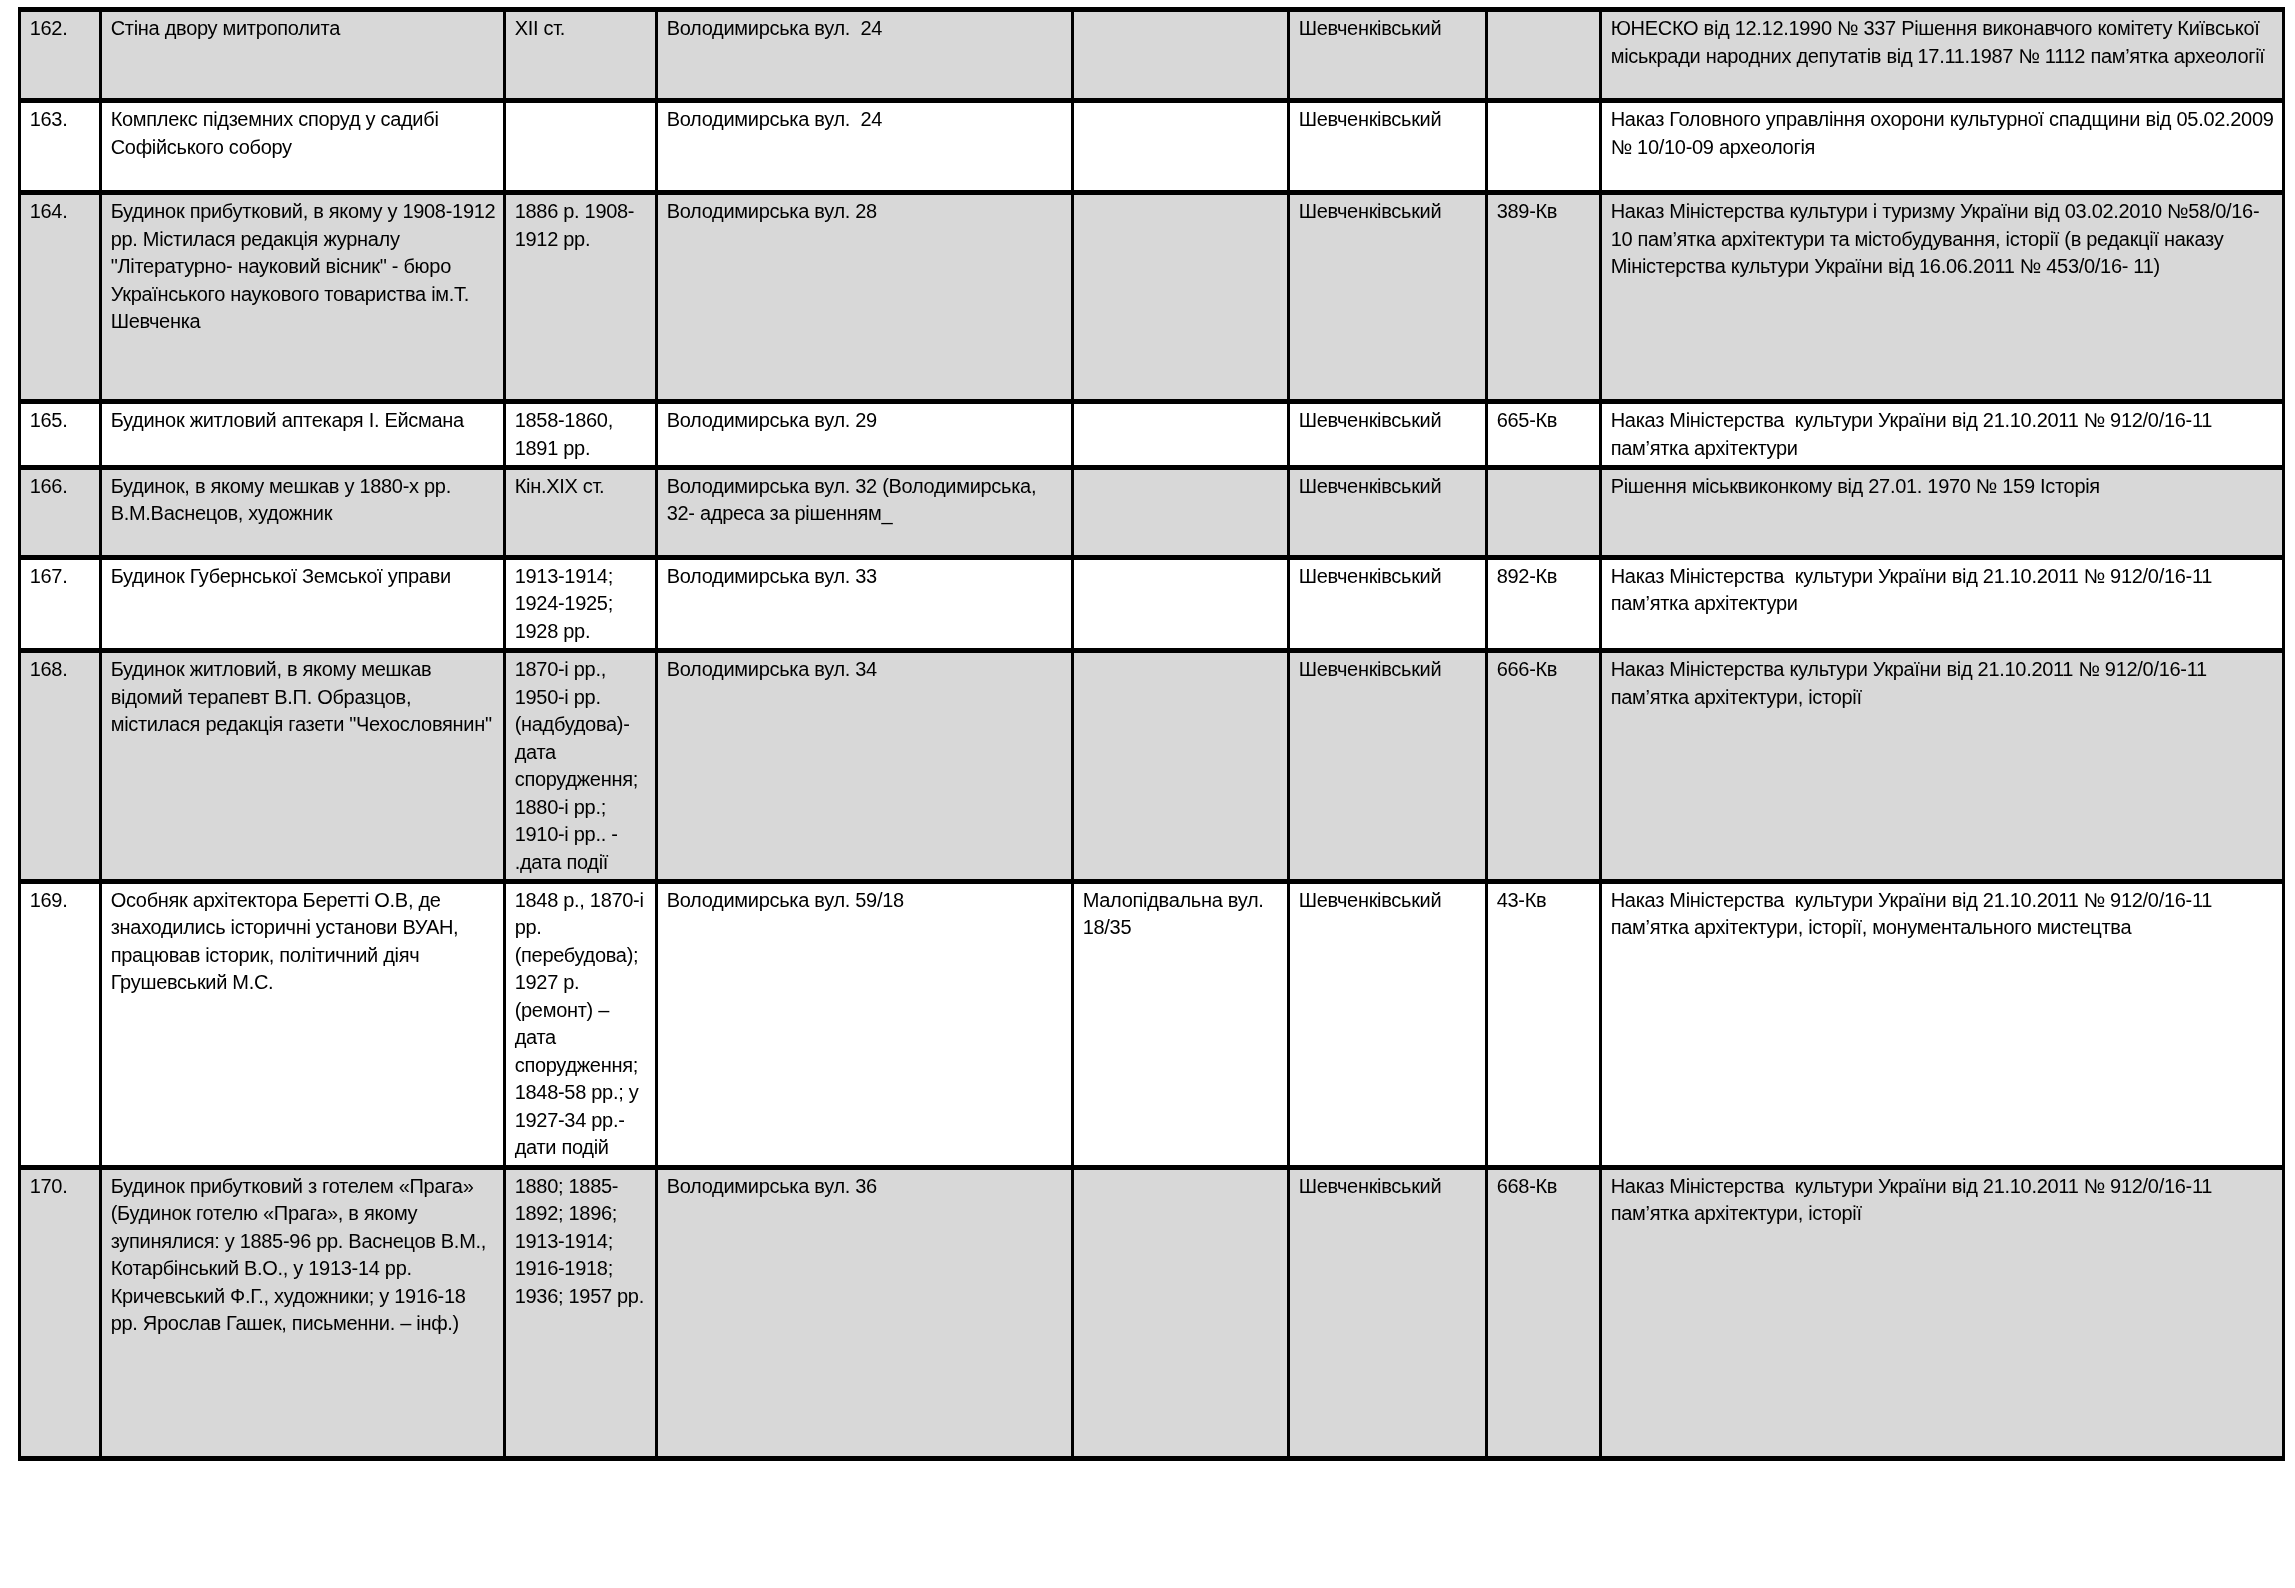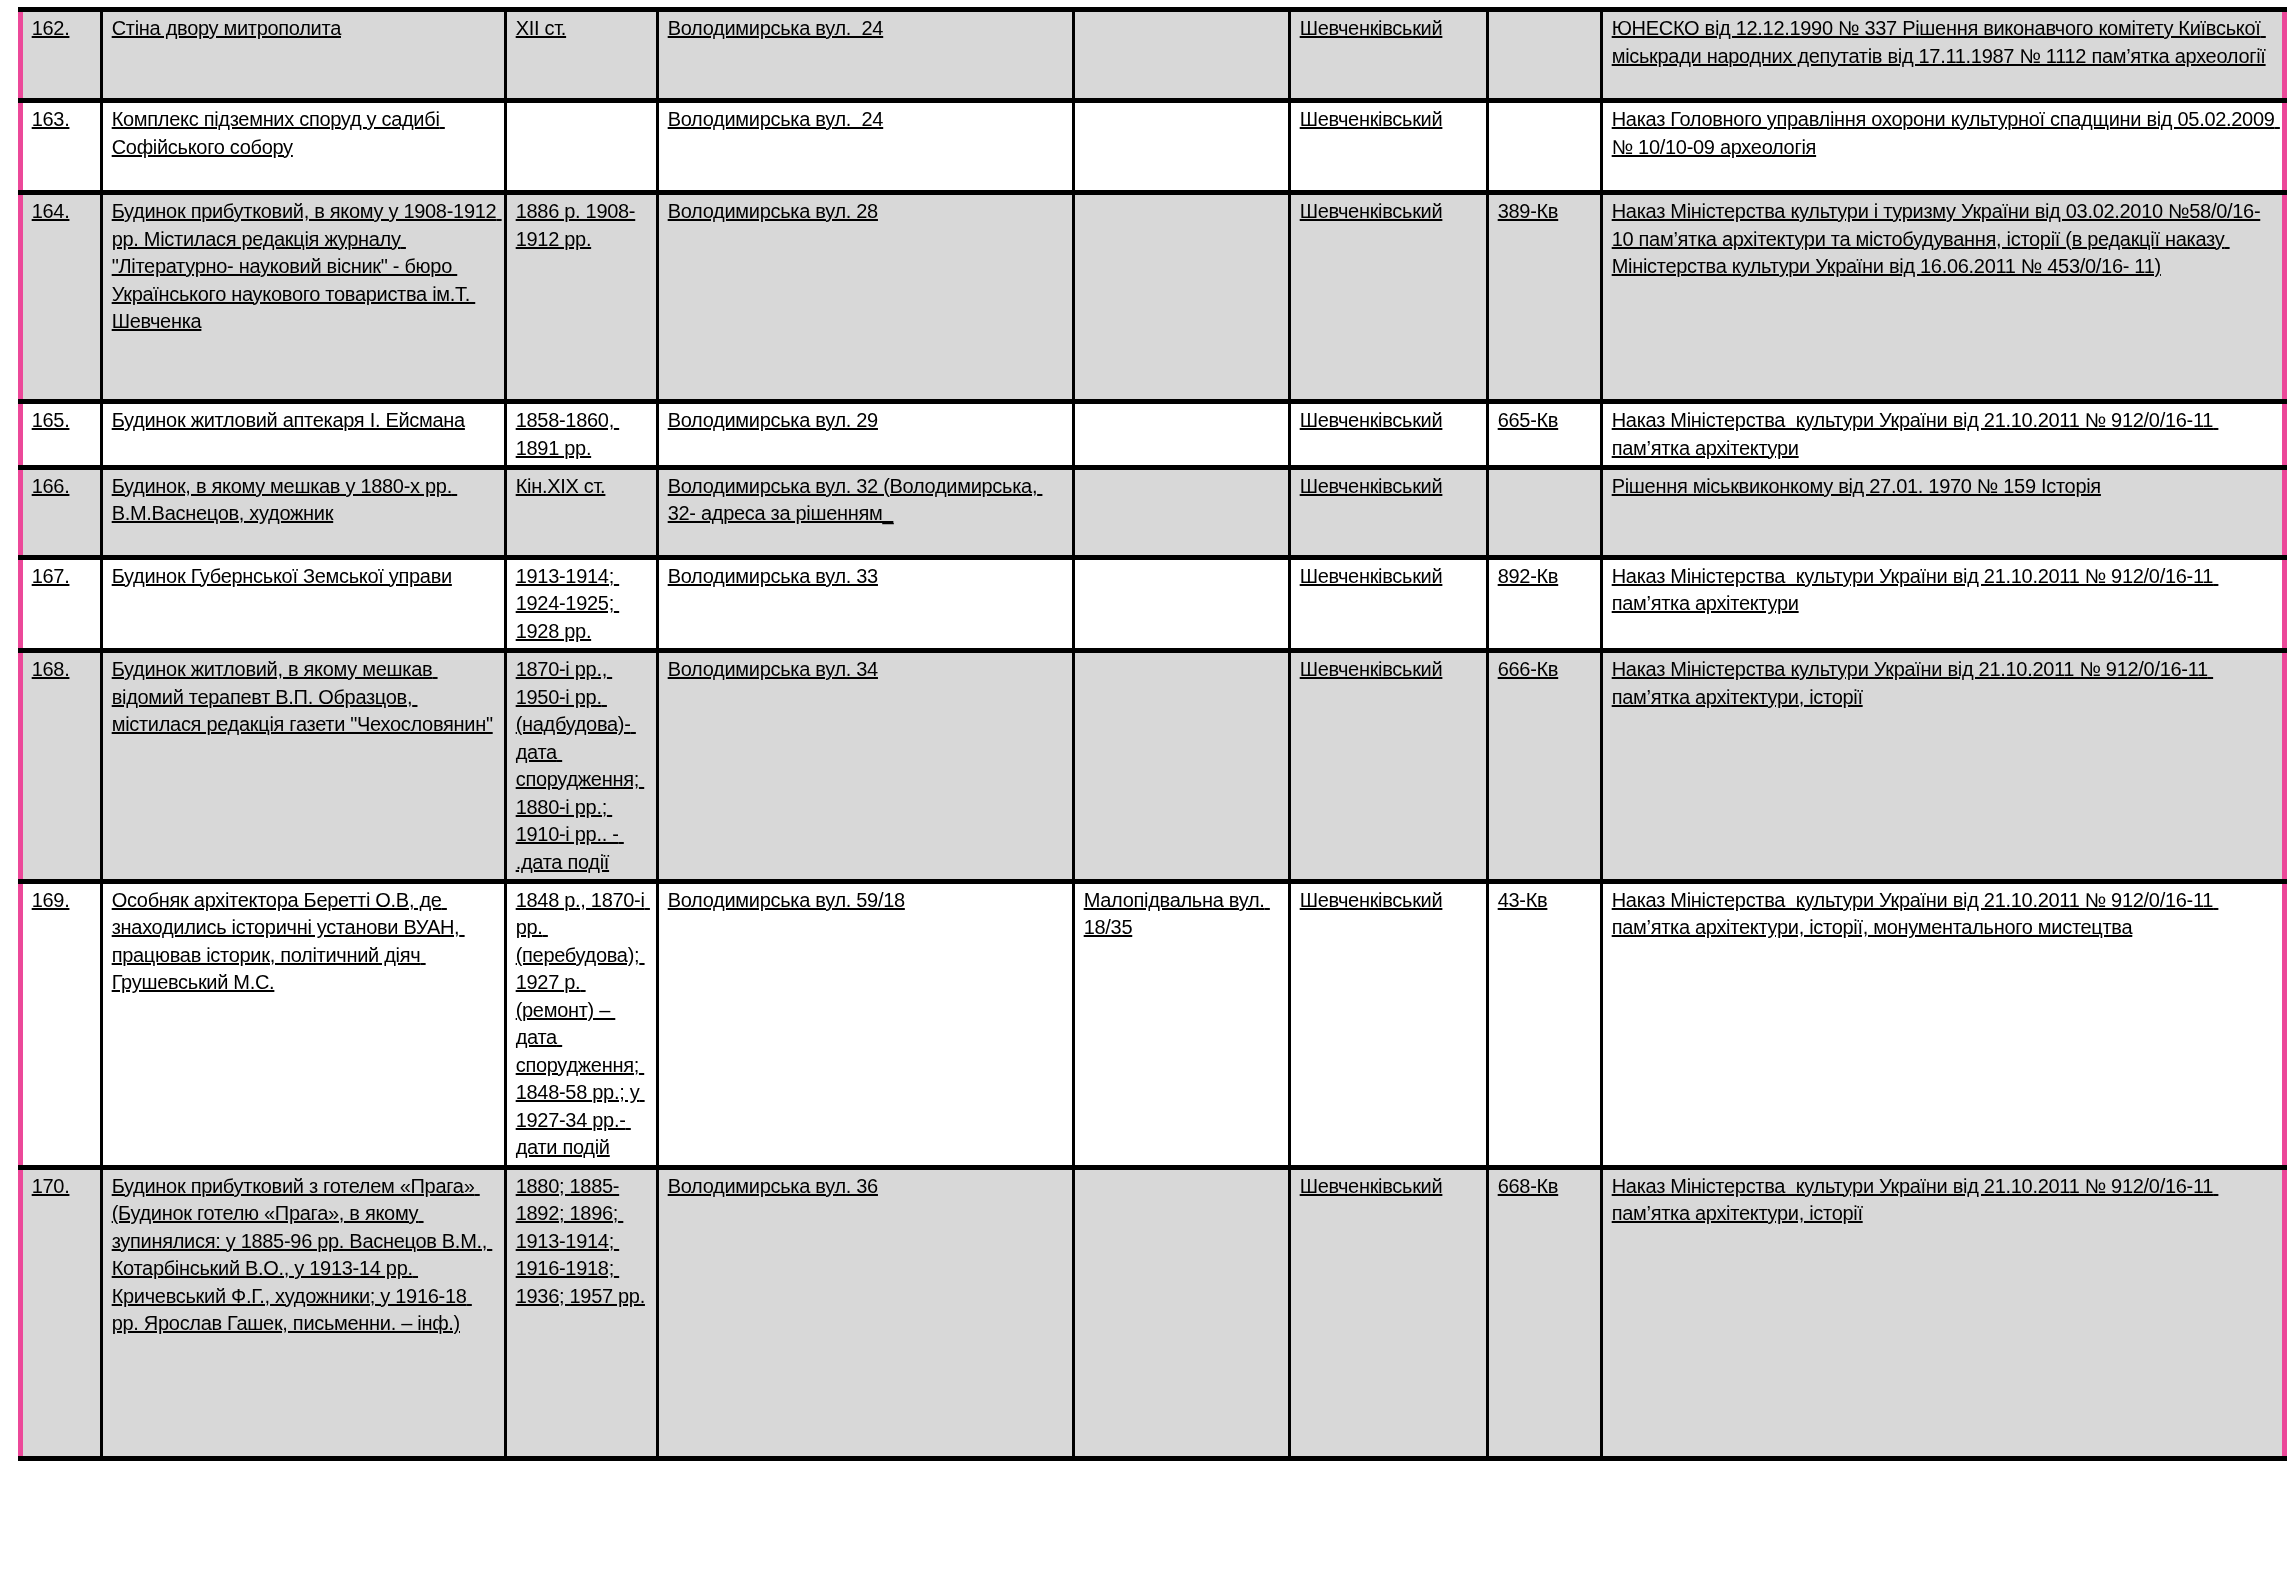--- a/index.html
+++ b/index.html
@@ -8,22 +8,21 @@
     width: 2295px; height: 1589px;
     font-family: "Liberation Sans", "DejaVu Sans", sans-serif;
     color: #000;
     position: relative;
   }
   table.monuments {
     border-collapse: collapse;
     table-layout: fixed;
     width: 2264px;
     margin: 7.2px 0 0 18px;
-    border: 5px solid #ec4899;
-    text-decoration: underline;
+    border: 1px solid #ec4899;
   }
   table.monuments td {
     border: 3.6px solid #000;
     border-top-width: 5px;
     border-bottom-width: 5px;
     vertical-align: top;
     padding: 2.9px 7.2px 2.9px 8.7px;
     font-size: 20px;
     line-height: 27.5px;
     letter-spacing: -0.3px;

